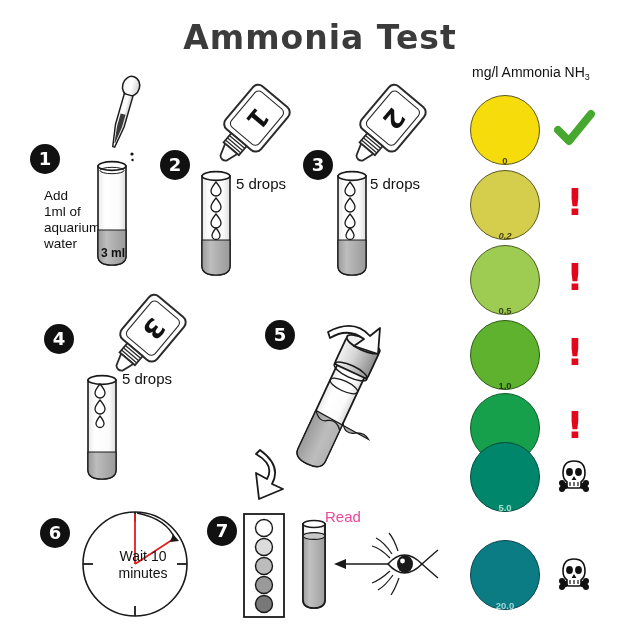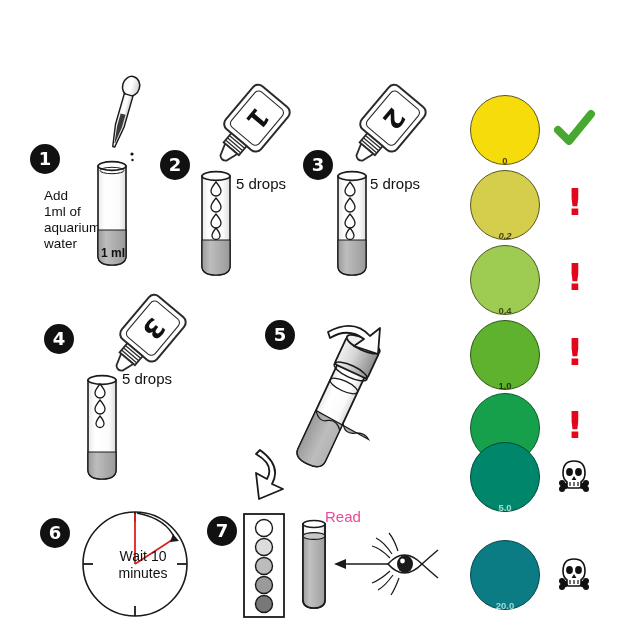--- a/index.html
+++ b/index.html
@@ -85,20 +85,21 @@
   }
   .tube-ml{
     font-size:12px;font-weight:bold;color:#111;
   }
 </style>
 </head>
 <body>
 
 <div id="stage">
 
+  <div class="abs" id="title">Ammonia  Test</div>
 
   <div class="abs" style="left:30px;top:144px;">
     <div class="step-badge">1</div>
   </div>
   <div class="abs step-text" id="step1-text" style="left:44px;top:188px;width:72px;white-space:pre-line;">Add
 1ml of
 aquarium
 water</div>
 
   <svg class="abs" style="left:86px;top:158px;" width="52" height="112" viewBox="0 0 52 112">
@@ -113,21 +114,21 @@
         <stop offset="0%" stop-color="#9b9b9b"></stop>
           <stop offset="30%" stop-color="#bdbdbd"></stop>
         <stop offset="100%" stop-color="#9a9a9a"></stop>
       </linearGradient>
     </defs>
     <path d="M12 8 L12 98 Q12 107 26 107 Q40 107 40 98 L40 8 Z" fill="url(#tubeG)" stroke="#1a1a1a" stroke-width="1.6"></path>
     <path d="M12 72 L12 98 Q12 107 26 107 Q40 107 40 98 L40 72 Z" fill="url(#liqG)" stroke="#1a1a1a" stroke-width="1.2"></path>
     <ellipse cx="26" cy="8" rx="14" ry="4.4" fill="#ffffff" stroke="#1a1a1a" stroke-width="1.6"></ellipse>
     <ellipse cx="26" cy="12.5" rx="12" ry="3.2" fill="none" stroke="#1a1a1a" stroke-width="1"></ellipse>
   </svg>
-  <div class="abs tube-ml" style="left:91px;top:246px;width:44px;text-align:center;">1 ml</div>
+  <div class="abs tube-ml" style="left:91px;top:246px;width:44px;text-align:center;">3 ml</div>
 
   <svg class="abs" style="left:96px;top:74px;" width="52" height="88" viewBox="0 0 52 88">
     <defs>
       <linearGradient id="pipG" x1="0" y1="0" x2="1" y2="0">
         <stop offset="0%" stop-color="#f2f2f2"></stop>
           <stop offset="50%" stop-color="#ffffff"></stop>
         <stop offset="100%" stop-color="#cfcfcf"></stop>
       </linearGradient>
     </defs>
     <g transform="rotate(16 26 44)">
@@ -308,20 +309,23 @@
     <g stroke="#1a1a1a" stroke-width="1.2" fill="none">
       <path d="M60 30 q-10 -10 -18 -12"></path>
       <path d="M62 26 q-8 -12 -16 -16"></path>
       <path d="M68 23 q-4 -12 -9 -18"></path>
       <path d="M60 43 q-10 9 -18 12"></path>
       <path d="M63 47 q-8 11 -15 15"></path>
       <path d="M69 50 q-4 11 -8 17"></path>
     </g>
   </svg>
 
+  <div class="abs" id="chart-header">
+    <span>mg/l Ammonia NH</span><sub>3</sub>
+  </div>
 
   <div class="swatch-row" style="top:95px;">
     <div class="swatch" id="sw0" style="background: rgb(247, 220, 11); border-color: rgb(90, 85, 32);"></div>
     <div class="swatch-label" id="swl0" style="color: rgb(74, 68, 16);">0</div>
     <div class="verdict">
       <svg width="42" height="40" viewBox="0 0 42 40">
         <path d="M4 21 L15 32 L37 5" fill="none" stroke="#46a82e" stroke-width="8" stroke-linecap="round" stroke-linejoin="round"></path>
       </svg>
     </div>
   </div>
@@ -329,21 +333,21 @@
   <div class="swatch-row" style="top:170px;">
     <div class="swatch" id="sw1" style="background: rgb(213, 206, 76); border-color: rgb(90, 85, 32);"></div>
     <div class="swatch-label" id="swl1" style="color: rgb(74, 68, 16); font-style: italic;">0.2</div>
     <div class="verdict">
       <div class="excl" style="text-align:center;">!</div>
     </div>
   </div>
 
   <div class="swatch-row" style="top:245px;">
     <div class="swatch" id="sw2" style="background: rgb(158, 203, 82); border-color: rgb(74, 90, 32);"></div>
-    <div class="swatch-label" id="swl2" style="color: rgb(58, 74, 16);">0.4</div>
+    <div class="swatch-label" id="swl2" style="color: rgb(58, 74, 16);">0.5</div>
     <div class="verdict">
       <div class="excl" style="text-align:center;">!</div>
     </div>
   </div>
 
   <div class="swatch-row" style="top:320px;">
     <div class="swatch" id="sw3" style="background: rgb(95, 178, 45); border-color: rgb(45, 90, 21);"></div>
     <div class="swatch-label" id="swl3" style="color: rgb(30, 58, 12);">1.0</div>
     <div class="verdict">
       <div class="excl" style="text-align:center;">!</div>

